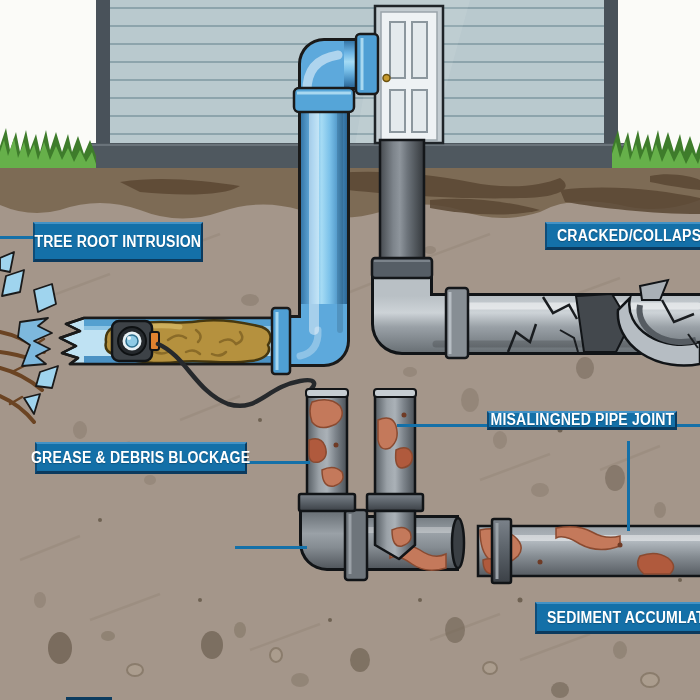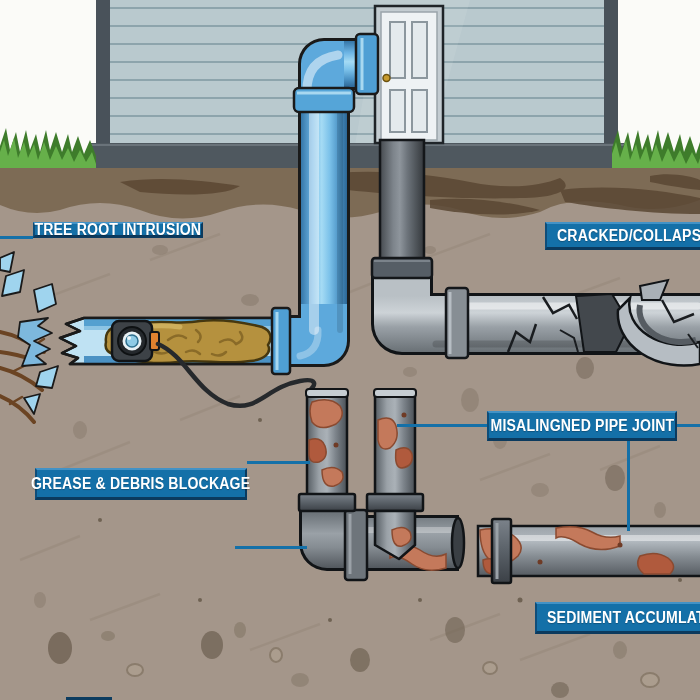--- a/index.html
+++ b/index.html
@@ -1,20 +1,20 @@
 <!DOCTYPE html>
 <html><head>
 <meta charset="utf-8">
 <style>
   html,body{margin:0;padding:0;background:#fff;}
   .stage{position:relative;width:700px;height:700px;overflow:hidden;background:#fbfbf8;
          font-family:"Liberation Sans",sans-serif;}
   .stage svg{position:absolute;left:0;top:0;}
   .callout{position:absolute;display:flex;align-items:center;justify-content:center;
-           box-sizing:border-box;background:#1470a8;color:#fff;height:16px;
+           box-sizing:border-box;background:#1470a8;color:#fff;height:40px;
            border-top:2px solid #4292c6;border-bottom:3px solid #0b3a5e;
            border-left:2px solid #0e4d79;border-right:2px solid #0b3a5e;
            padding:0 10px;white-space:nowrap;z-index:5;}
   .callout .lt{display:inline-block;font-weight:bold;font-size:16px;letter-spacing:.2px;
            transform:scaleX(.88);transform-origin:center center;
            text-shadow:0 1px 1px rgba(0,0,0,.25);}
   .callout.clip{justify-content:flex-start;}
   .callout.clip .lt{transform-origin:left center;}
   .leader{position:absolute;height:3px;background:#1470a8;z-index:4;}
   .leader.vert{width:3px;}
@@ -335,24 +335,24 @@
 <div class="leader" style="left:397px;top:424px;width:90px;"></div>
 <div class="leader" style="left:677px;top:424px;width:23px;"></div>
 <div class="leader vert" style="left:627px;top:441px;height:90px;"></div>
 
 <div class="callout" style="left:33px;top:222px;width:170px;">
   <span class="lt">TREE ROOT INTRUSION</span>
 </div>
 <div class="callout clip" style="left:545px;top:222px;width:200px;height:28px;">
   <span class="lt">CRACKED/COLLAPSED</span>
 </div>
-<div class="callout" style="left:35px;top:468px;width:212px;height:32px;">
+<div class="callout" style="left:35px;top:442px;width:212px;height:32px;">
   <span class="lt">GREASE &amp; DEBRIS BLOCKAGE</span>
 </div>
-<div class="callout" style="left:487px;top:411px;width:190px;height:30px;">
+<div class="callout" style="left:487px;top:411px;width:190px;height:19px;">
   <span class="lt">MISALINGNED PIPE JOINT</span>
 </div>
 <div class="callout clip" style="left:535px;top:602px;width:220px;height:32px;">
   <span class="lt">SEDIMENT ACCUMLATION</span>
 </div>
 
 <div class="stub" style="left:66px;top:697px;width:46px;height:3px;"></div>
 
 </div>
 

